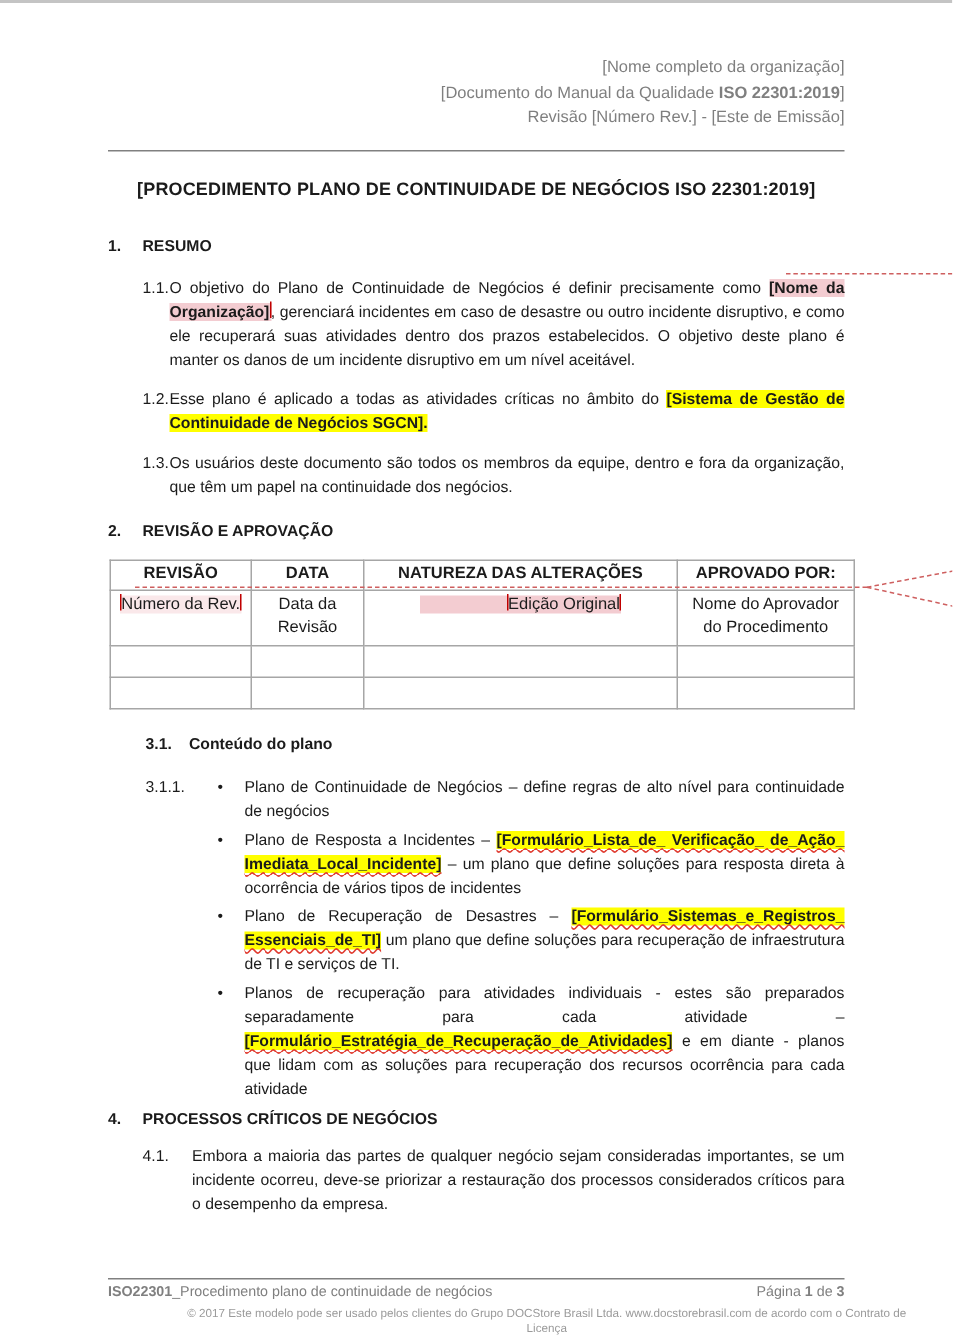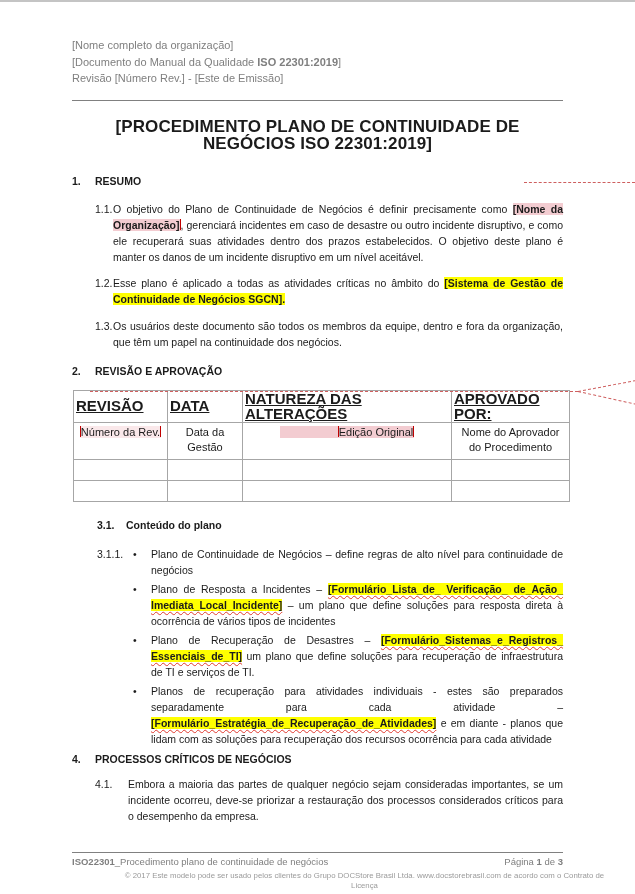--- a/index.html
+++ b/index.html
@@ -10,25 +10,25 @@
   html,body{margin:0;padding:0;background:#fff;}
   .page{
     position:relative; width:635px; height:894px; background:#fff; overflow:hidden;
     font-family:"Liberation Sans","DejaVu Sans",sans-serif; color:var(--body-text);
     font-size:10.5px; line-height:16px;
   }
   .top-edge{position:absolute;top:0;left:0;width:635px;height:2px;background:var(--page-edge);}
   .content{padding:37px 72px 0 72px;}
 
   
-  .pagehead{color:var(--gray-text);font-size:11px;line-height:16.5px;}
+  .pagehead{color:var(--gray-text);font-size:11px;line-height:16.5px;text-align:right;}
   .pagehead b{font-weight:bold;}
   .head-rule{border:none;border-top:1px solid var(--rule-gray);margin:13px 0 0 0;}
 
-  .doc-title{font-weight:bold;font-size:17px;text-align:center;margin-top:17px;line-height:17px;letter-spacing:.1px;}
+  .doc-title{font-weight:bold;font-size:12px;text-align:center;margin-top:17px;line-height:17px;letter-spacing:.1px;}
 
   
   .h1{font-weight:bold;margin-top:21px;}
   .h1 .num{display:inline-block;width:23px;}
   .h2{font-weight:bold;margin-top:15px;padding-left:25px;}
   .h2 .num{display:inline-block;width:29px;}
 
   
   .p2{position:relative;padding-left:41px;margin-top:10px;text-align:justify;}
   .p2 .num{position:absolute;left:23px;top:0;}
@@ -40,30 +40,30 @@
   
   .pinkhl{background:var(--pink-hl);font-weight:bold;}
   .bar::before,.bar::after{content:"";display:inline-block;width:1px;height:11px;background:var(--red-marker);vertical-align:-1px;}
   .bar-r::after{content:"";display:inline-block;width:1px;height:11px;background:var(--red-marker);vertical-align:-1px;}
   .yhl{background:var(--yellow-hl);font-weight:bold;}
   .squig{text-decoration-line:underline;text-decoration-style:wavy;text-decoration-color:#E03A2F;text-decoration-thickness:1px;text-underline-offset:2px;text-decoration-skip-ink:none;}
 
   
   .revtable{border-collapse:collapse;margin:11px 0 0 1px;table-layout:fixed;width:482px;}
   .revtable td,.revtable th{border:1px solid var(--table-border);padding:0 2px;vertical-align:top;font-size:11px;line-height:15.5px;}
-  .revtable th{font-weight:bold;text-align:left;height:19px;vertical-align:middle;font-size:15px;text-decoration:underline;}
+  .revtable th{font-weight:bold;text-align:center;height:19px;vertical-align:middle;font-size:11px;}
   .revtable .r1 td{height:34px;text-align:center;padding-top:2px;}
   .revtable .empty td{height:20px;}
   .c1{width:89px;} .c2{width:70px;} .c3{width:204px;} .c4{width:113px;}
   .cellpink{background:var(--pink-hl-pale);font-weight:normal;}
   .natpink{background:var(--pink-hl);padding-left:58px;text-align:right;}
 
   
   .bullets{list-style:none;margin:7px 0 0 0;padding:0 0 0 79px;text-align:justify;}
-  .bullets li{position:relative;margin:0 0 3px 0;}
+  .bullets li{position:relative;margin:0 0 3px 12px;}
   .bullets li::before{content:"\2022";position:absolute;left:-18px;top:0;}
 
   
   .footer{position:absolute;left:72px;width:496px;top:852px;color:var(--gray-text);}
   .footer-rule{border:none;border-top:1px solid var(--rule-gray);margin:0 0 2px 0;width:491px;}
   .footer-row{display:flex;justify-content:space-between;font-size:9.5px;line-height:13px;width:491px;}
   .footer-row b{font-weight:bold;}
   .copyright{margin-top:3px;font-size:7.8px;line-height:10px;color:#9A9A9A;text-align:center;width:491px;margin-left:47px;}
 
   
@@ -112,21 +112,21 @@
     <table class="revtable">
       <tbody>
           <tr>
         <th class="c1">REVISÃO</th>
         <th class="c2">DATA</th>
         <th class="c3">NATUREZA DAS ALTERAÇÕES</th>
         <th class="c4">APROVADO POR:</th>
       </tr>
       <tr class="r1">
         <td><span class="cellpink bar">Número da Rev.</span></td>
-        <td>Data da Gestão</td>
+        <td>Data da Revisão</td>
         <td><span class="natpink bar">Edição Original</span></td>
         <td>Nome do Aprovador do Procedimento</td>
       </tr>
       <tr class="empty">
         <td></td>
             <td></td>
             <td></td>
             <td></td>
       </tr>
       <tr class="empty">

